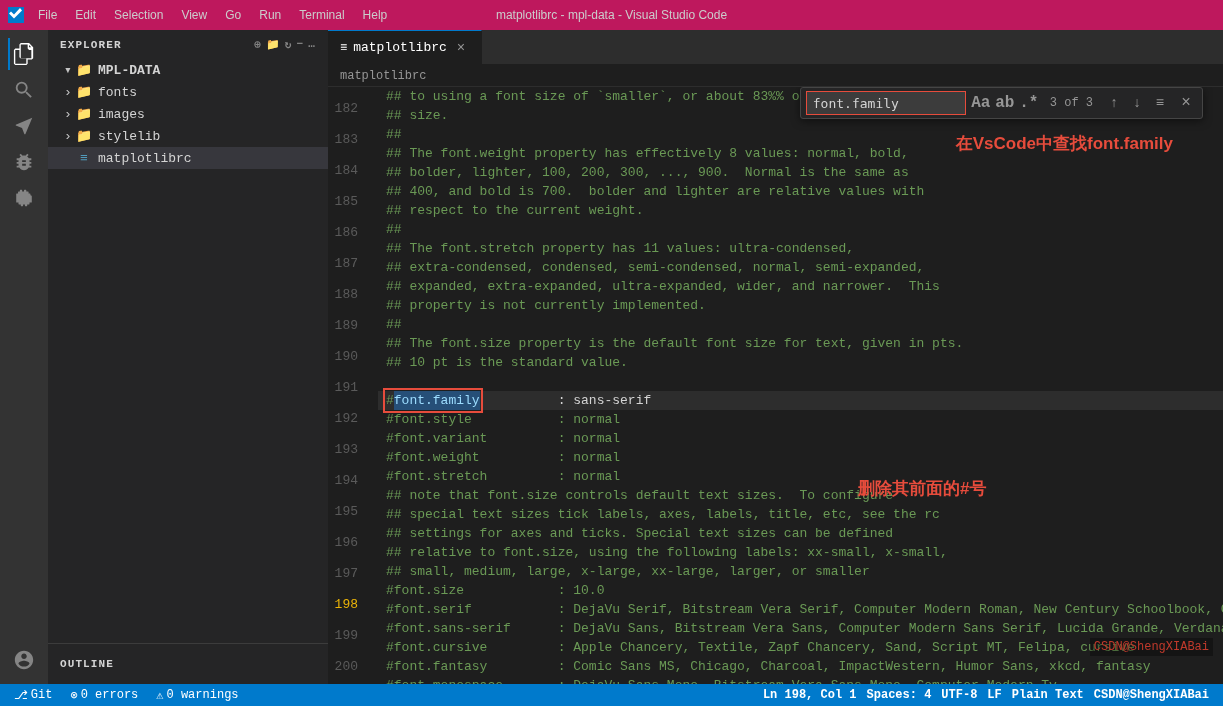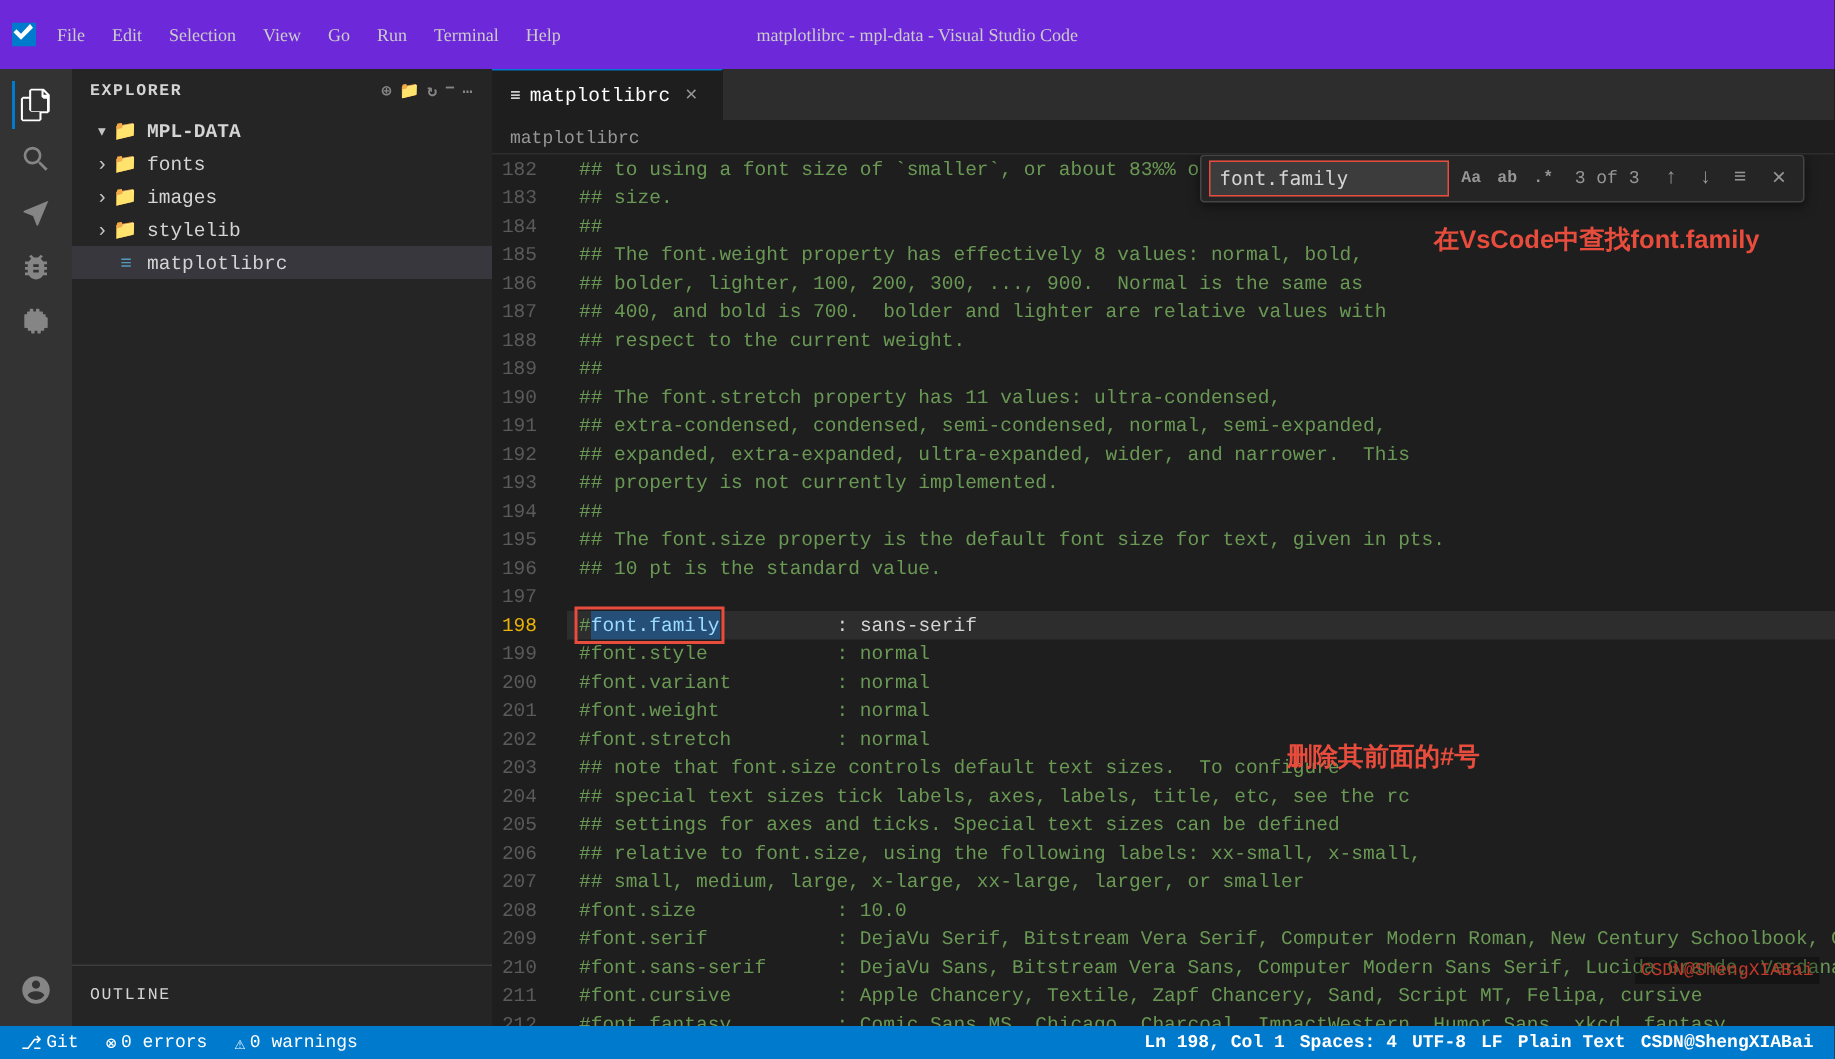--- a/index.html
+++ b/index.html
@@ -1,19 +1,19 @@
 <!DOCTYPE html>
 <html><head>
   <meta charset="utf-8">
   <style>
     * { margin: 0; padding: 0; box-sizing: border-box; }
     body { background: #1e1e1e; color: #d4d4d4; font-family: 'Consolas', 'Courier New', monospace; font-size: 13px; display: flex; flex-direction: column; height: 706px; overflow: hidden; }
 
     
-    .titlebar { background: #6d28d9; height: 46px; display: flex; align-items: center; justify-content: center; color: #cccccc; font-size: 12px; font-family: Liberation Serif, serif; position: relative; flex-shrink: 0; }
+    .titlebar { background: #be185d; height: 30px; display: flex; align-items: center; justify-content: center; color: #cccccc; font-size: 12px; font-family: Liberation Sans, sans-serif; position: relative; flex-shrink: 0; }
     .titlebar-icon { position: absolute; left: 8px; width: 16px; height: 16px; }
     .titlebar-menus { position: absolute; left: 30px; display: flex; gap: 2px; }
     .titlebar-menu-item { padding: 2px 8px; font-size: 12px; color: #cccccc; cursor: pointer; }
 
     
     .main-layout { display: flex; flex: 1; overflow: hidden; }
 
     
     .activity-bar { width: 48px; background: #333333; display: flex; flex-direction: column; align-items: center; padding-top: 8px; flex-shrink: 0; }
     .activity-icon { width: 32px; height: 32px; display: flex; align-items: center; justify-content: center; color: #858585; cursor: pointer; margin-bottom: 4px; position: relative; }
@@ -32,49 +32,49 @@
     .tree-item.active { background: #37373d; }
     .tree-arrow { width: 16px; height: 16px; display: flex; align-items: center; justify-content: center; color: #c5c5c5; flex-shrink: 0; }
     .tree-icon { width: 16px; height: 16px; margin-right: 6px; display: flex; align-items: center; justify-content: center; flex-shrink: 0; }
     .tree-label { font-size: 13px; }
 
     .folder-icon { color: #e8ab53; }
     .file-icon { color: #519aba; }
     .root-label { font-weight: 600; color: #bbbbbbb; }
 
     
-    .outline-section { padding: 20px 12px; font-size: 11px; font-weight: 400; color: #bbbbbbb; letter-spacing: 0.1em; text-transform: uppercase; border-top: 1px solid #3c3c3c; height: 32px; display: flex; align-items: center; }
+    .outline-section { padding: 20px 12px; font-size: 11px; font-weight: 700; color: #bbbbbbb; letter-spacing: 0.1em; text-transform: uppercase; border-top: 1px solid #3c3c3c; height: 32px; display: flex; align-items: center; }
 
     
     .editor-area { flex: 1; display: flex; flex-direction: column; overflow: hidden; background: #1e1e1e; }
 
     
     .tab-bar { background: #2d2d2d; display: flex; align-items: center; height: 35px; flex-shrink: 0; border-bottom: 1px solid #1e1e1e; }
     .tab { display: flex; align-items: center; padding: 0 12px; height: 35px; background: #2d2d2d; color: #969696; font-size: 13px; cursor: pointer; border-right: 1px solid #1e1e1e; gap: 6px; white-space: nowrap; }
     .tab.active { background: #1e1e1e; color: #ffffff; border-top: 1px solid #007acc; }
     .tab-close { color: #969696; font-size: 14px; display: flex; align-items: center; justify-content: center; width: 16px; height: 16px; border-radius: 3px; }
     .tab-icon { font-size: 12px; }
 
     
     .breadcrumb { padding: 3px 12px; background: #1e1e1e; font-size: 12px; color: #969696; display: flex; align-items: center; gap: 4px; border-bottom: 1px solid #2d2d2d; flex-shrink: 0; height: 22px; }
     .line-numbers { width: 50px; text-align: right; padding-right: 10px; color: #5a5a5a; font-size: 13px; line-height: 19px; user-select: none; flex-shrink: 0; background: #1e1e1e; padding-top: 0; }
-    .line-number { height: 19px; display: flex; align-items: center; justify-content: flex-end; padding-right: 10px; }
+    .line-number { height: 19px; display: flex; align-items: center; justify-content: flex-end; padding-right: 10px; margin-top: 12px; }
     .line-number.current { color: #eab308; }
 
     .code-area { flex: 1; padding-top: 0; overflow: visible; }
     .code-line { height: 19px; display: flex; align-items: center; white-space: pre; font-size: 13px; line-height: 19px; padding-left: 8px; }
 
     
     .cm { color: #6a9955; }
 
     
     .find-widget { position: absolute; top: 0; right: 20px; background: #252526; border: 1px solid #454545; border-radius: 3px; display: flex; align-items: center; padding: 3px 5px; gap: 4px; z-index: 100; box-shadow: 0 2px 8px rgba(0,0,0,0.5); }
     .find-input { background: #3c3c3c; border: 1px solid #e74c3c; color: #d4d4d4; padding: 2px 6px; font-size: 13px; outline: none; width: 160px; height: 24px; font-family: 'Consolas', monospace; }
     .find-options { display: flex; gap: 2px; }
-    .find-opt-btn { width: 22px; height: 22px; display: flex; align-items: center; justify-content: center; color: #969696; cursor: pointer; border-radius: 3px; font-size: 11px; font-weight: bold; }
+    .find-opt-btn { width: 22px; height: 22px; display: flex; align-items: center; justify-content: center; color: #969696; cursor: pointer; border-radius: 3px; font-size: 16px; font-weight: bold; }
     .find-count { color: #969696; font-size: 12px; padding: 0 6px; white-space: nowrap; }
     .find-nav { display: flex; gap: 1px; }
     .find-nav-btn { width: 22px; height: 22px; display: flex; align-items: center; justify-content: center; color: #969696; cursor: pointer; border-radius: 3px; font-size: 14px; }
     .find-close { width: 22px; height: 22px; display: flex; align-items: center; justify-content: center; color: #969696; cursor: pointer; font-size: 16px; }
 
     
     .annotation { position: absolute; color: #e74c3c; font-size: 16px; font-weight: bold; font-family: -apple-system, BlinkMacSystemFont, 'Microsoft YaHei', sans-serif; pointer-events: none; z-index: 200; }
     .annotation-top { top: 45px; right: 50px; font-size: 17px; }
     .annotation-middle { top: 390px; left: 530px; font-size: 17px; }
 

